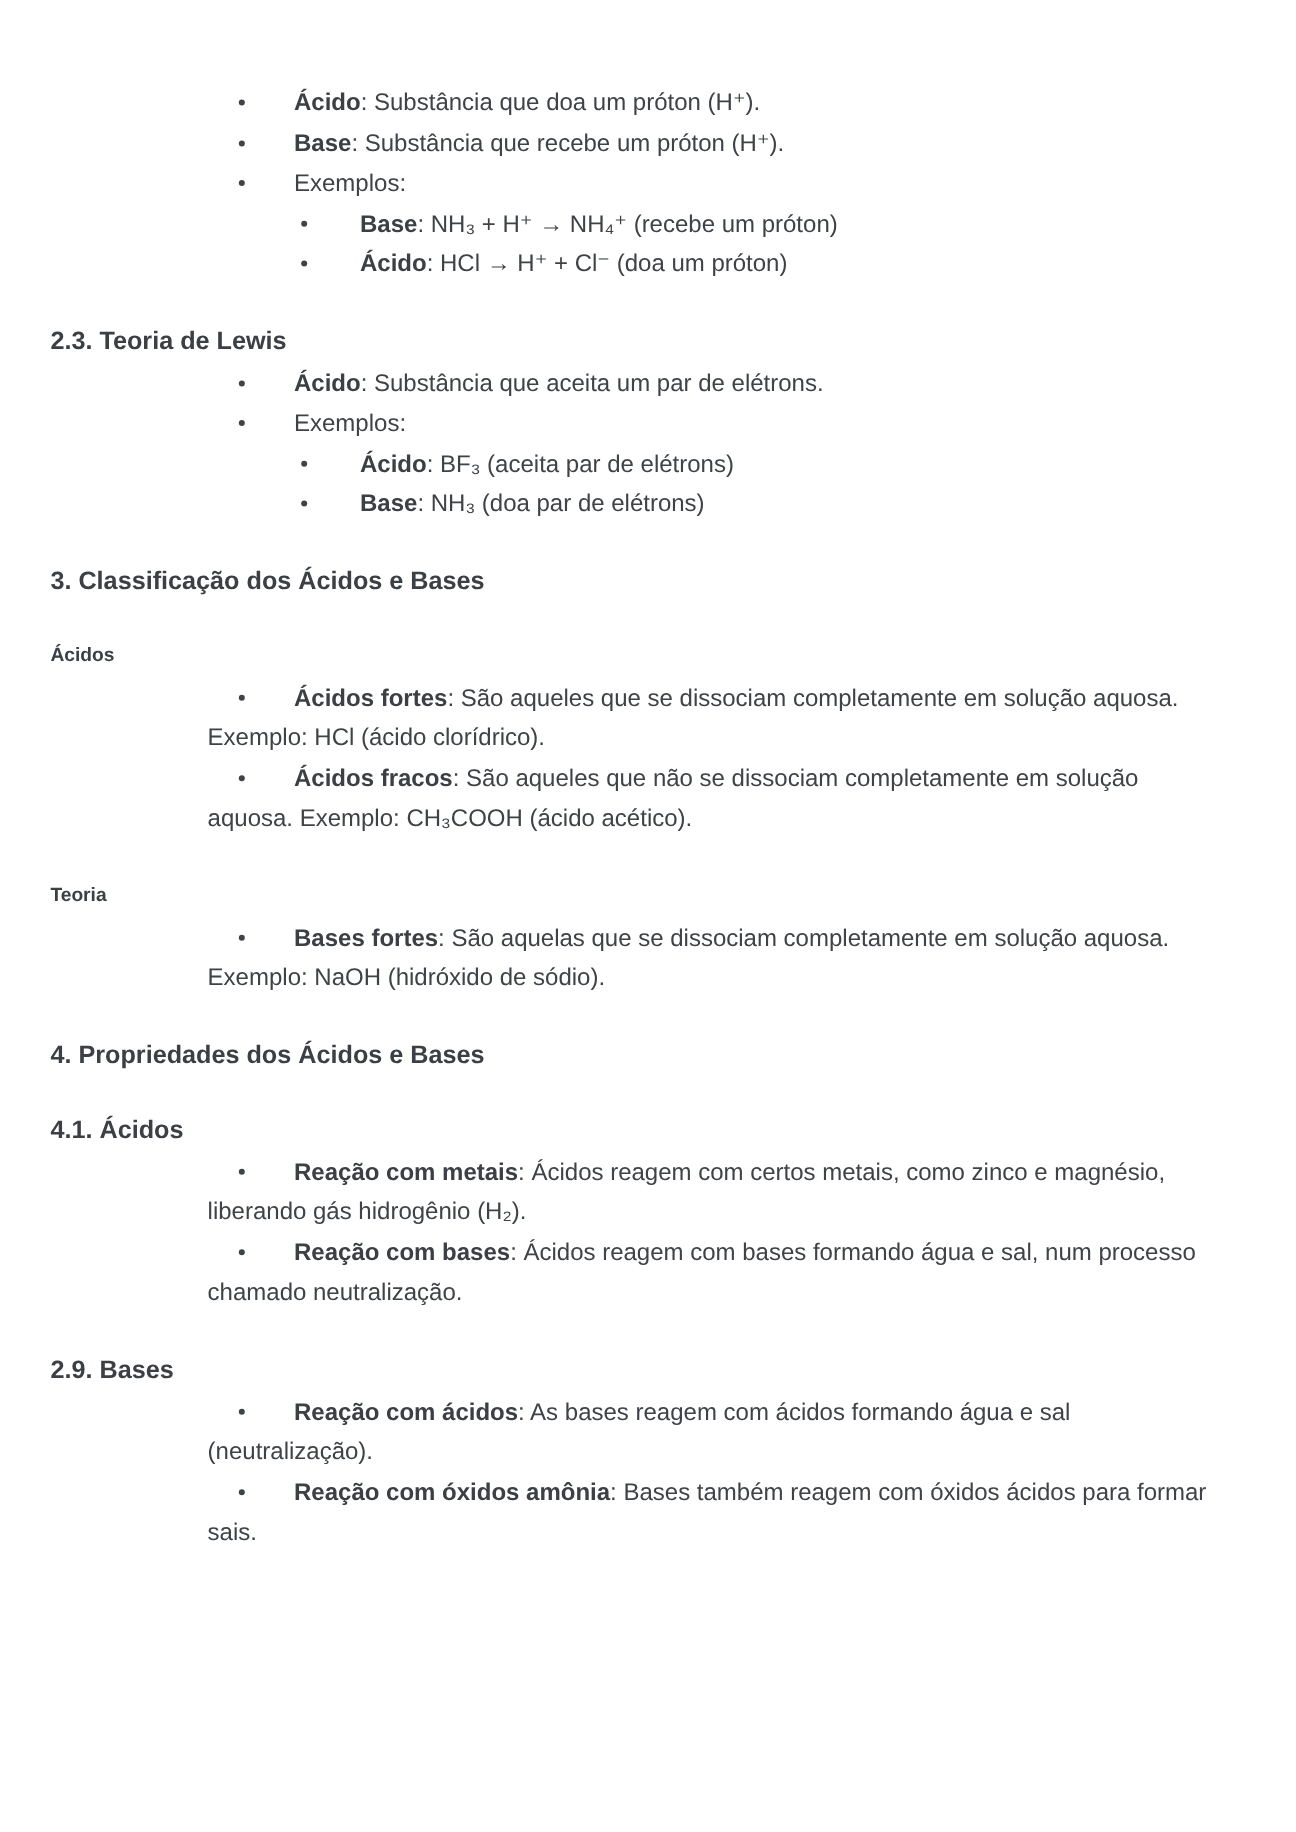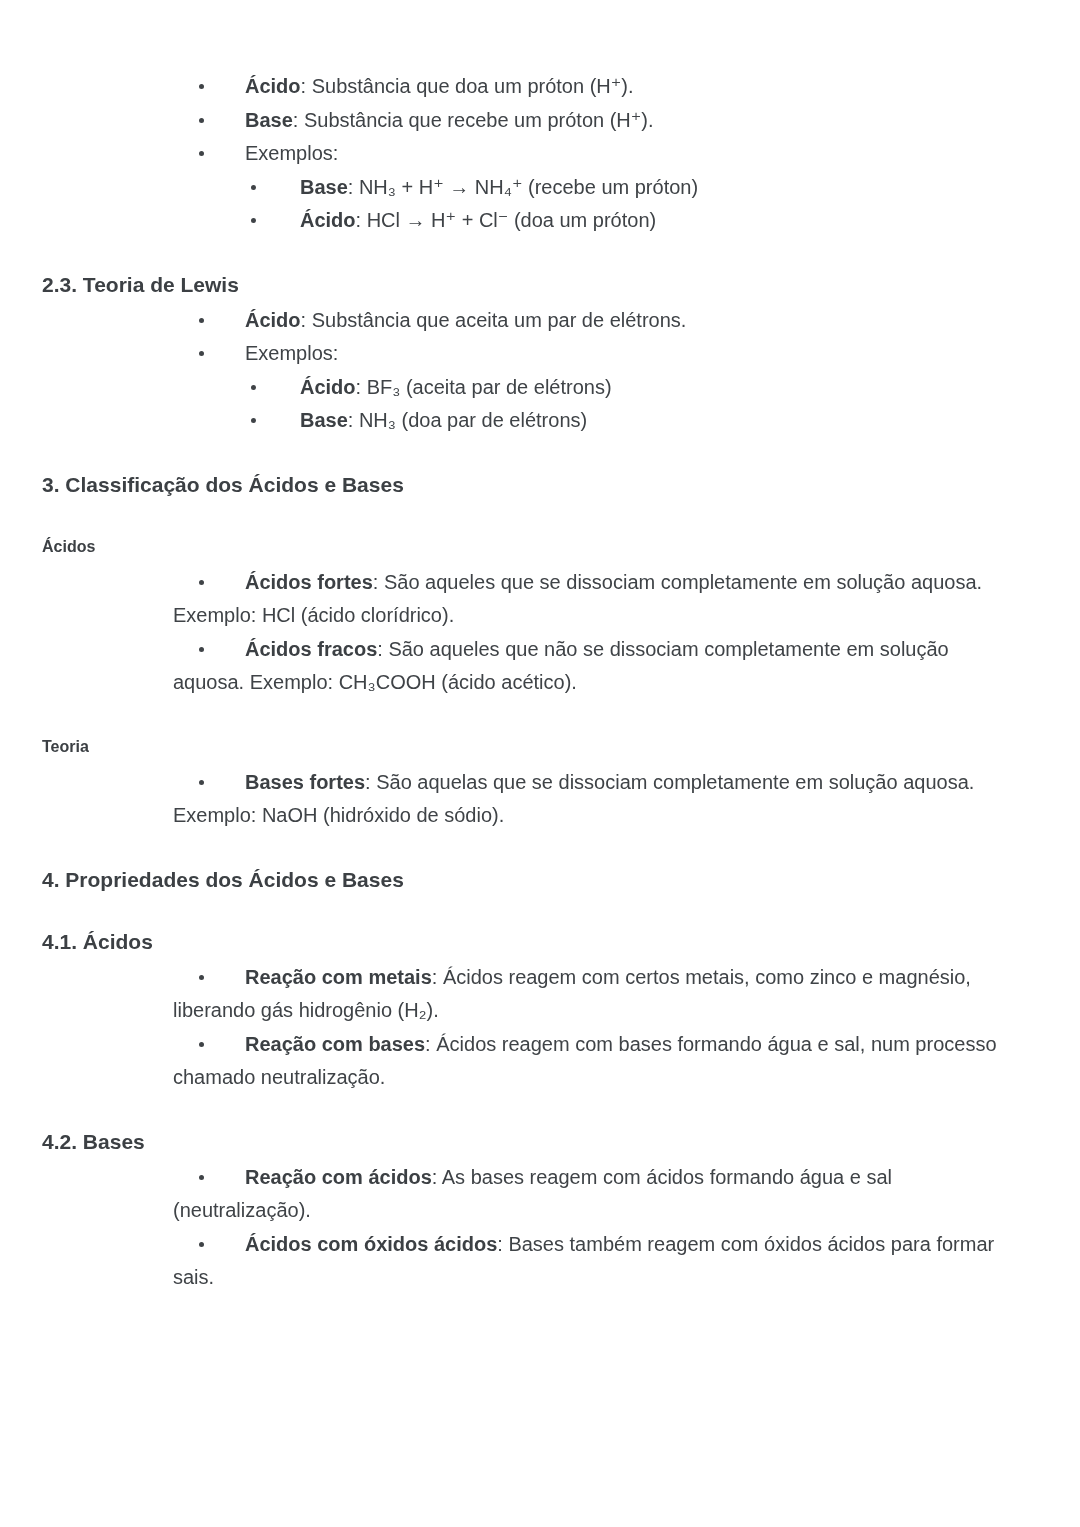--- a/index.html
+++ b/index.html
@@ -83,18 +83,18 @@
     <p class="li l1"><span class="bullet"></span><b>Bases fortes</b><span>: São aquelas que se dissociam completamente em solução aquosa. Exemplo: NaOH (hidróxido de sódio).</span></p>
   </div>
 
   <div>
     <div class="h2">4. Propriedades dos Ácidos e Bases</div>
 
     <div class="h2">4.1. Ácidos</div>
     <p class="li l1"><span class="bullet"></span><b>Reação com metais</b><span>: Ácidos reagem com certos metais, como zinco e magnésio, liberando gás hidrogênio (H₂).</span></p>
     <p class="li l1"><span class="bullet"></span><b>Reação com bases</b><span>: Ácidos reagem com bases formando água e sal, num processo chamado neutralização.</span></p>
 
-    <div class="h2">4.2. Bases</div>
+    <div class="h2">2.9. Bases</div>
     <p class="li l1"><span class="bullet"></span><b>Reação com ácidos</b><span>: As bases reagem com ácidos formando água e sal (neutralização).</span></p>
-    <p class="li l1"><span class="bullet"></span><b>Ácidos com óxidos ácidos</b><span>: Bases também reagem com óxidos ácidos para formar sais.</span></p>
+    <p class="li l1"><span class="bullet"></span><b>Reação com óxidos amônia</b><span>: Bases também reagem com óxidos ácidos para formar sais.</span></p>
   </div>
 
 </div>
 
 </body></html>

